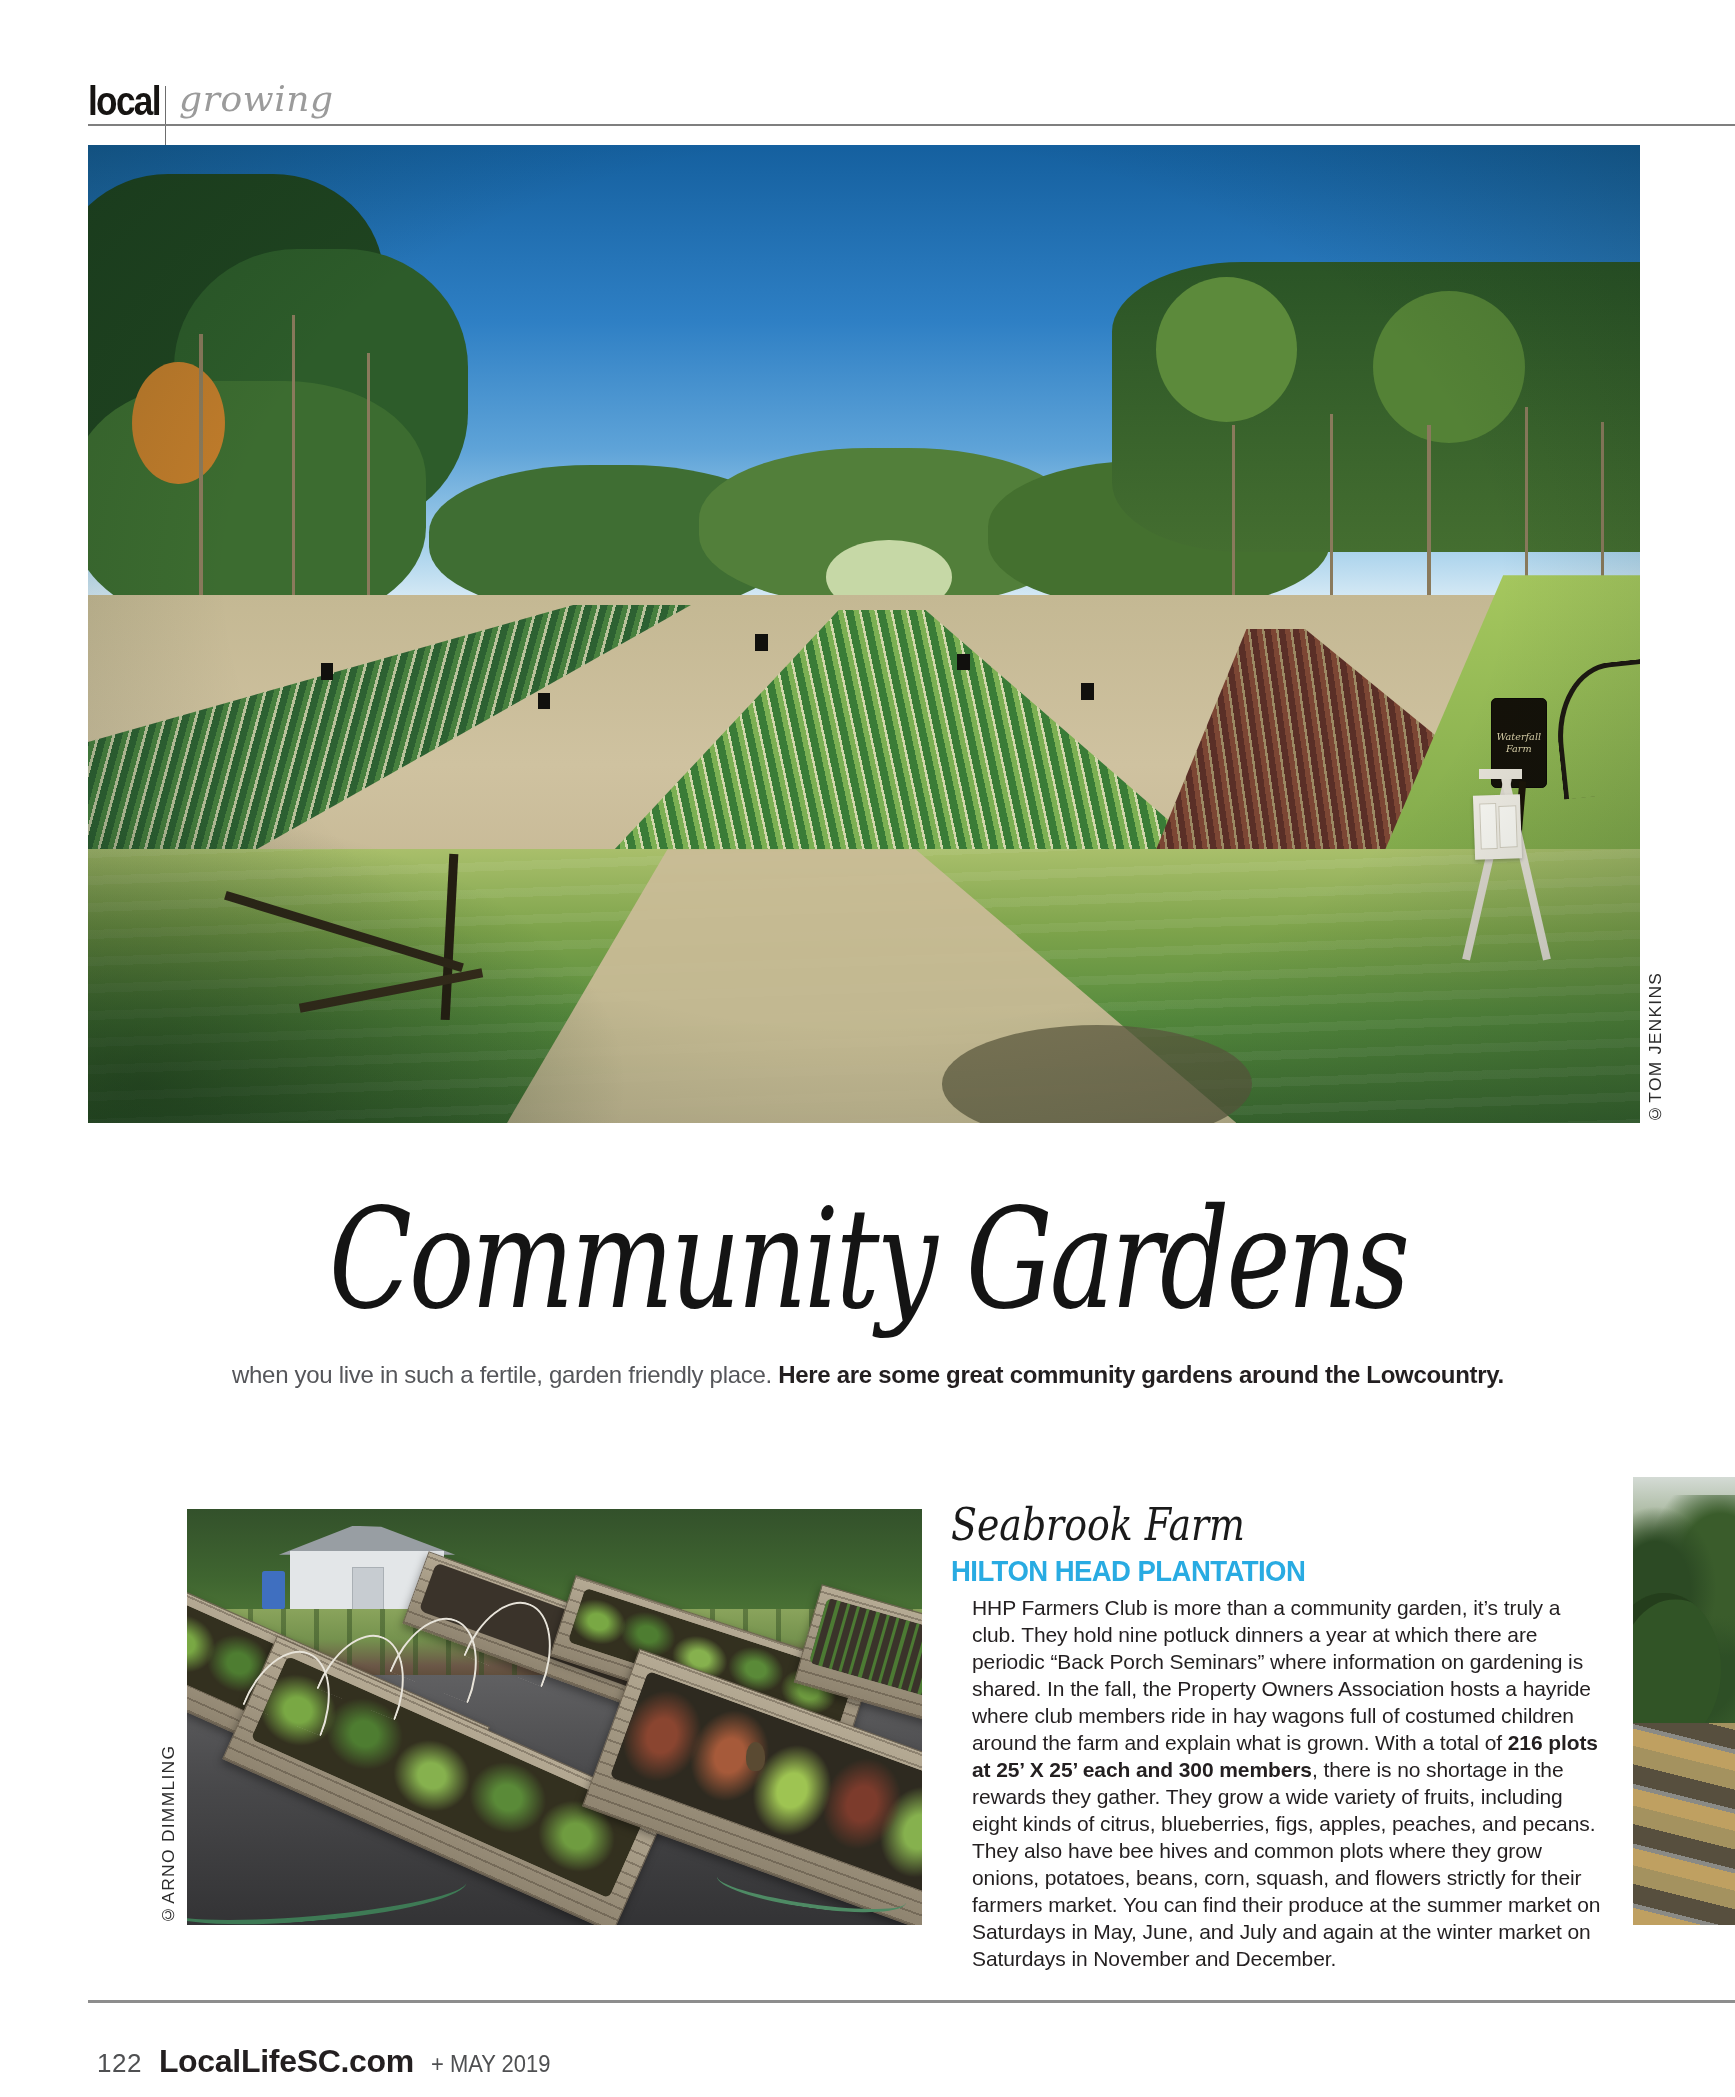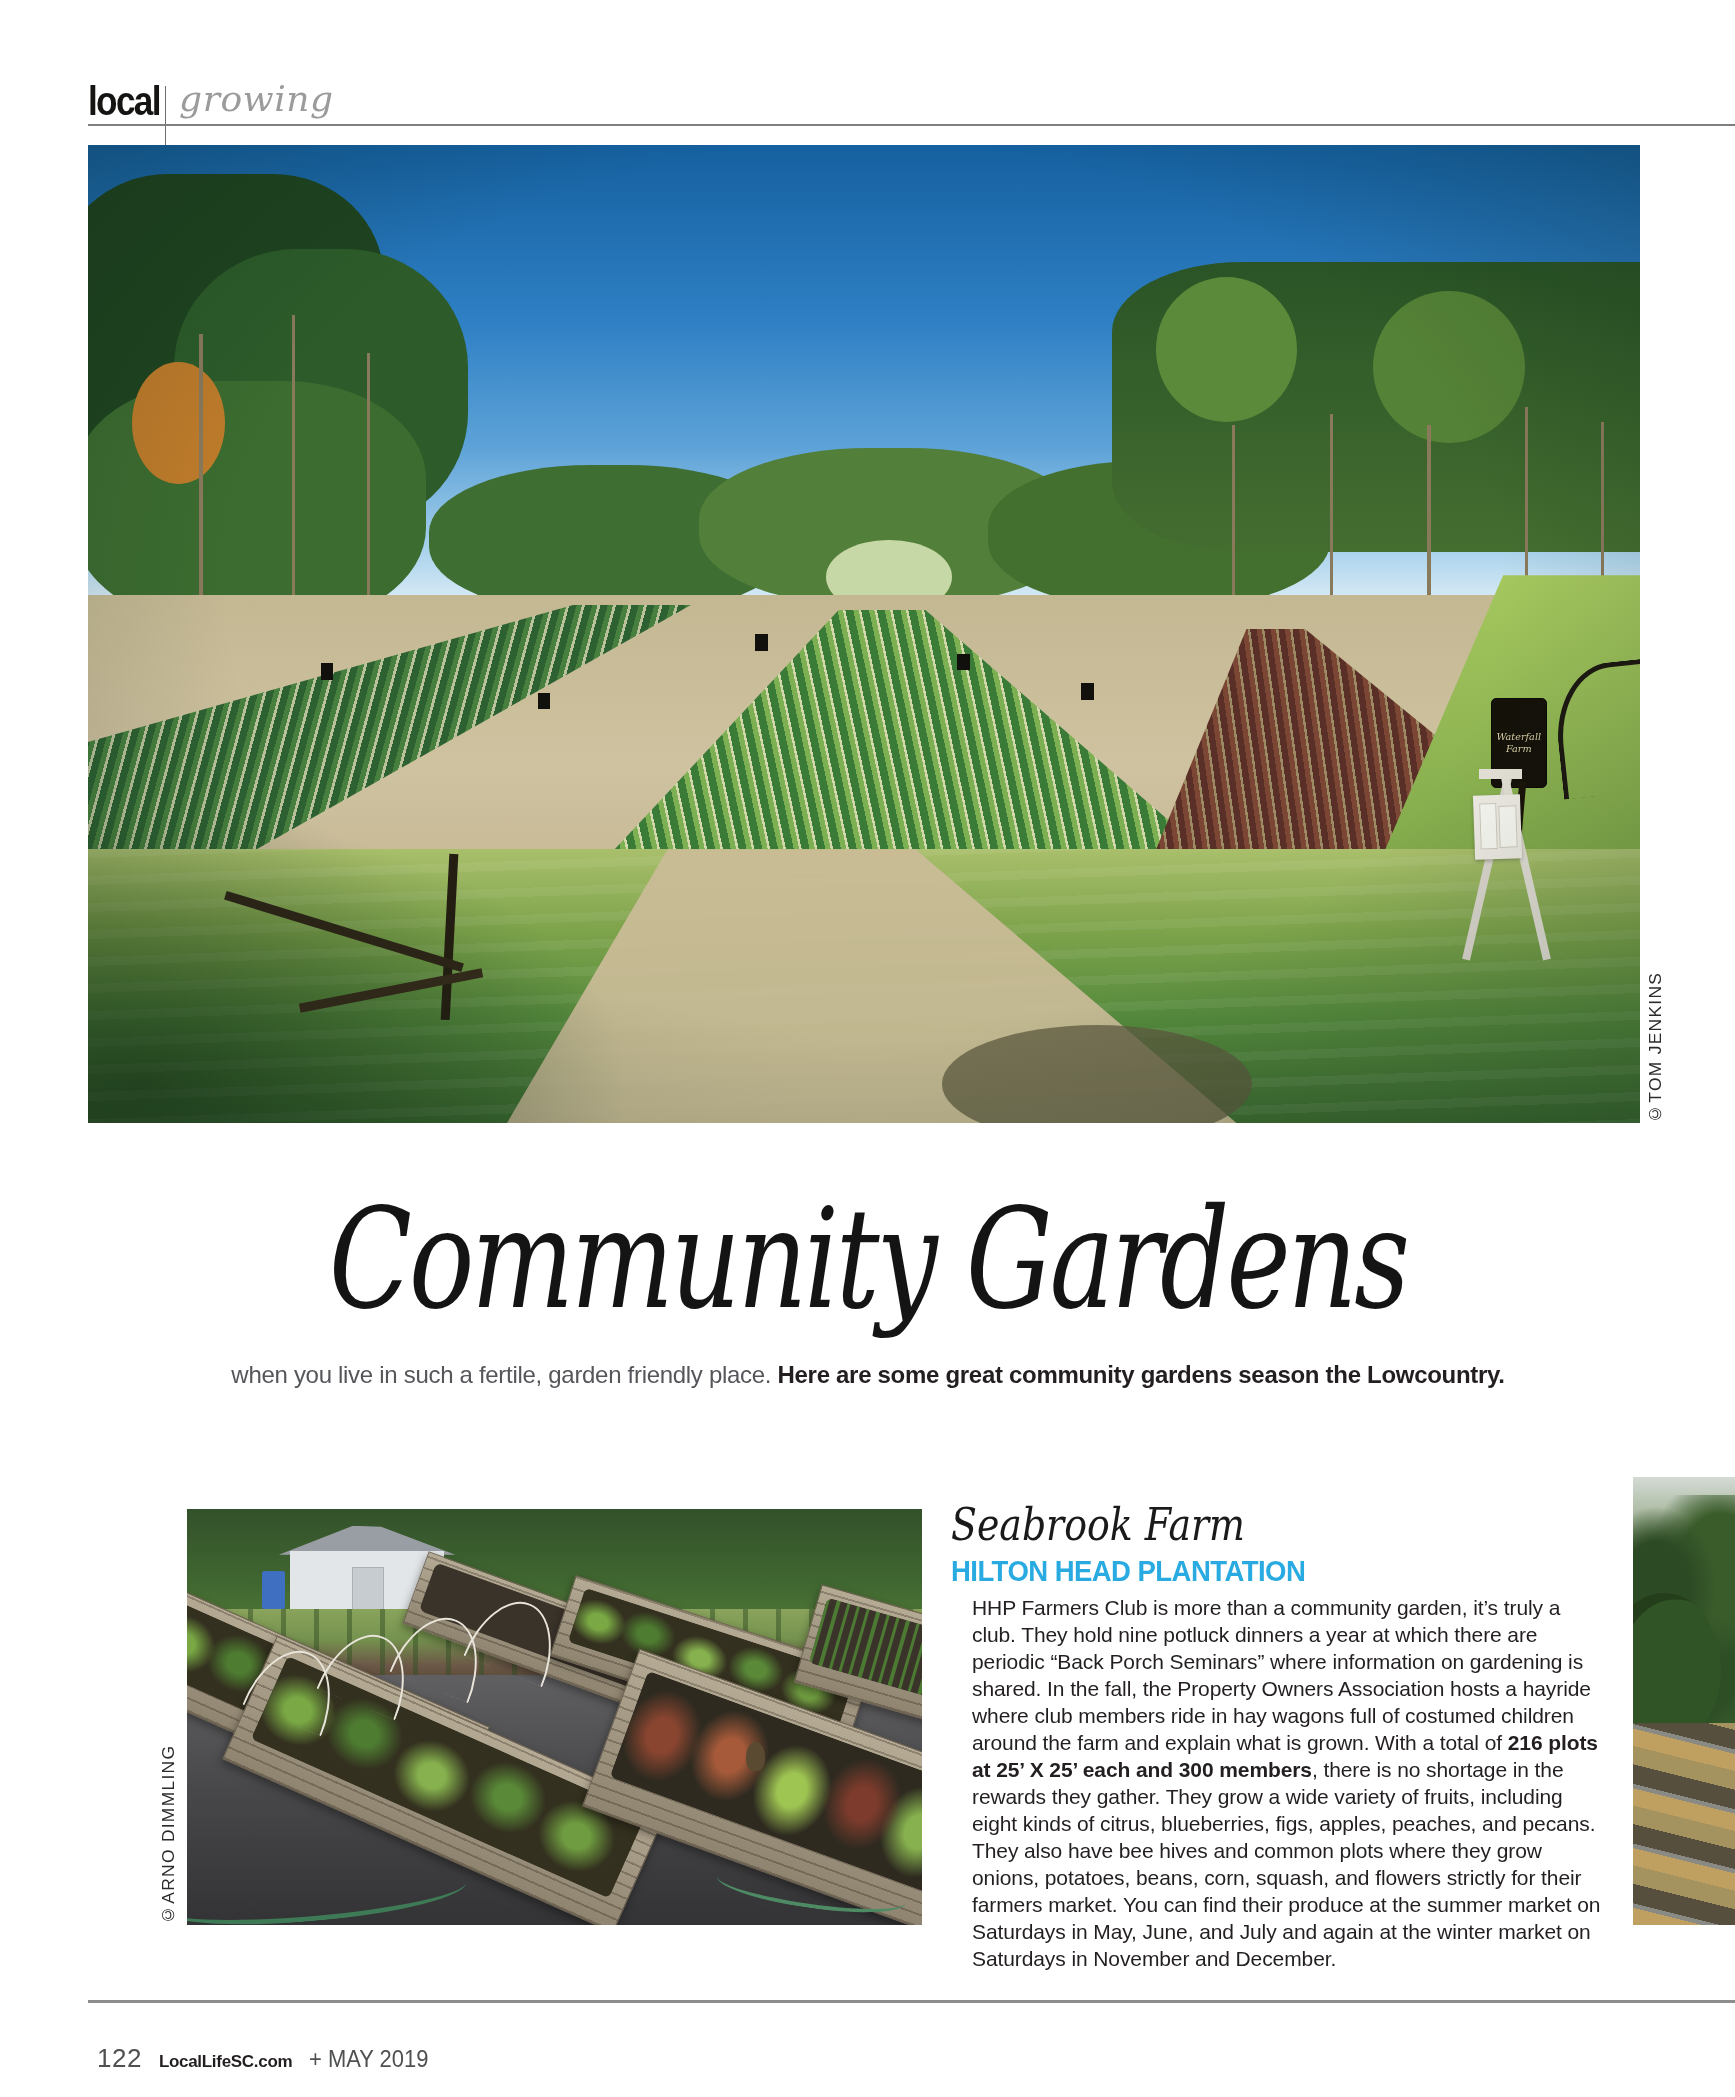--- a/index.html
+++ b/index.html
@@ -143,21 +143,21 @@
        radial-gradient(ellipse 80% 50% at 50% 75%,#2e4f26 45%,transparent 75%);}
   .strip-bush{left:-25%;top:26%;width:110%;height:34%;background:#315426;border-radius:50%;
      box-shadow:11.6px 6.4px 0 rgba(24,40,18,.5) inset;}
   .strip-rows{left:0;top:55%;right:0;bottom:0;
      background:repeating-linear-gradient(14deg,#bfa061 0 16.7px,#8a8a85 16.7px 21px,#574f3e 21px 40px,#a4925f 40px 58px);}
 
   
   .footer-rule{left:88px;top:2000px;right:0;height:2.6px;background:#8d8d8d;}
   .footer{left:88px;top:2043px;display:flex;align-items:baseline;gap:16.7px;margin-left:9px;}
   .f-page{font-size:26px;color:#4f5052;letter-spacing:0.6px;}
-  .f-site{font-size:17px;font-weight:bold;color:#231f20;letter-spacing:-0.3px;}
+  .f-site{font-size:32px;font-weight:bold;color:#231f20;letter-spacing:-0.3px;}
   .f-date{font-size:24.4px;color:#4f5052;transform:scaleX(.9);transform-origin:left;}
 </style>
 </head>
 <body>
 
 <div class="page">
 
   <div class="abs brand">local</div>
   <div class="abs header-divider"></div>
   <div class="abs section-script">growing</div>
@@ -232,21 +232,21 @@
 
     <div class="abs vignette"></div>
   </div>
 
   <div class="abs credit credit-hero">©TOM JENKINS</div>
 
 
   <div class="abs main-title">Community Gardens</div>
 
   <div class="abs intro">
-    <div><span>when you live in such a fertile, garden friendly place. </span><b>Here are some great community gardens season the Lowcountry.</b></div>
+    <div><span>when you live in such a fertile, garden friendly place. </span><b>Here are some great community gardens around the Lowcountry.</b></div>
   </div>
 
   <div class="abs beds">
     <div class="abs bp-trees"></div>
     <div class="abs shed-roof"></div>
     <div class="abs shed-body"></div>
     <div class="abs shed-door"></div>
     <div class="abs potty"></div>
     <div class="abs bp-mid">
         <div class="bp-rows"></div>

